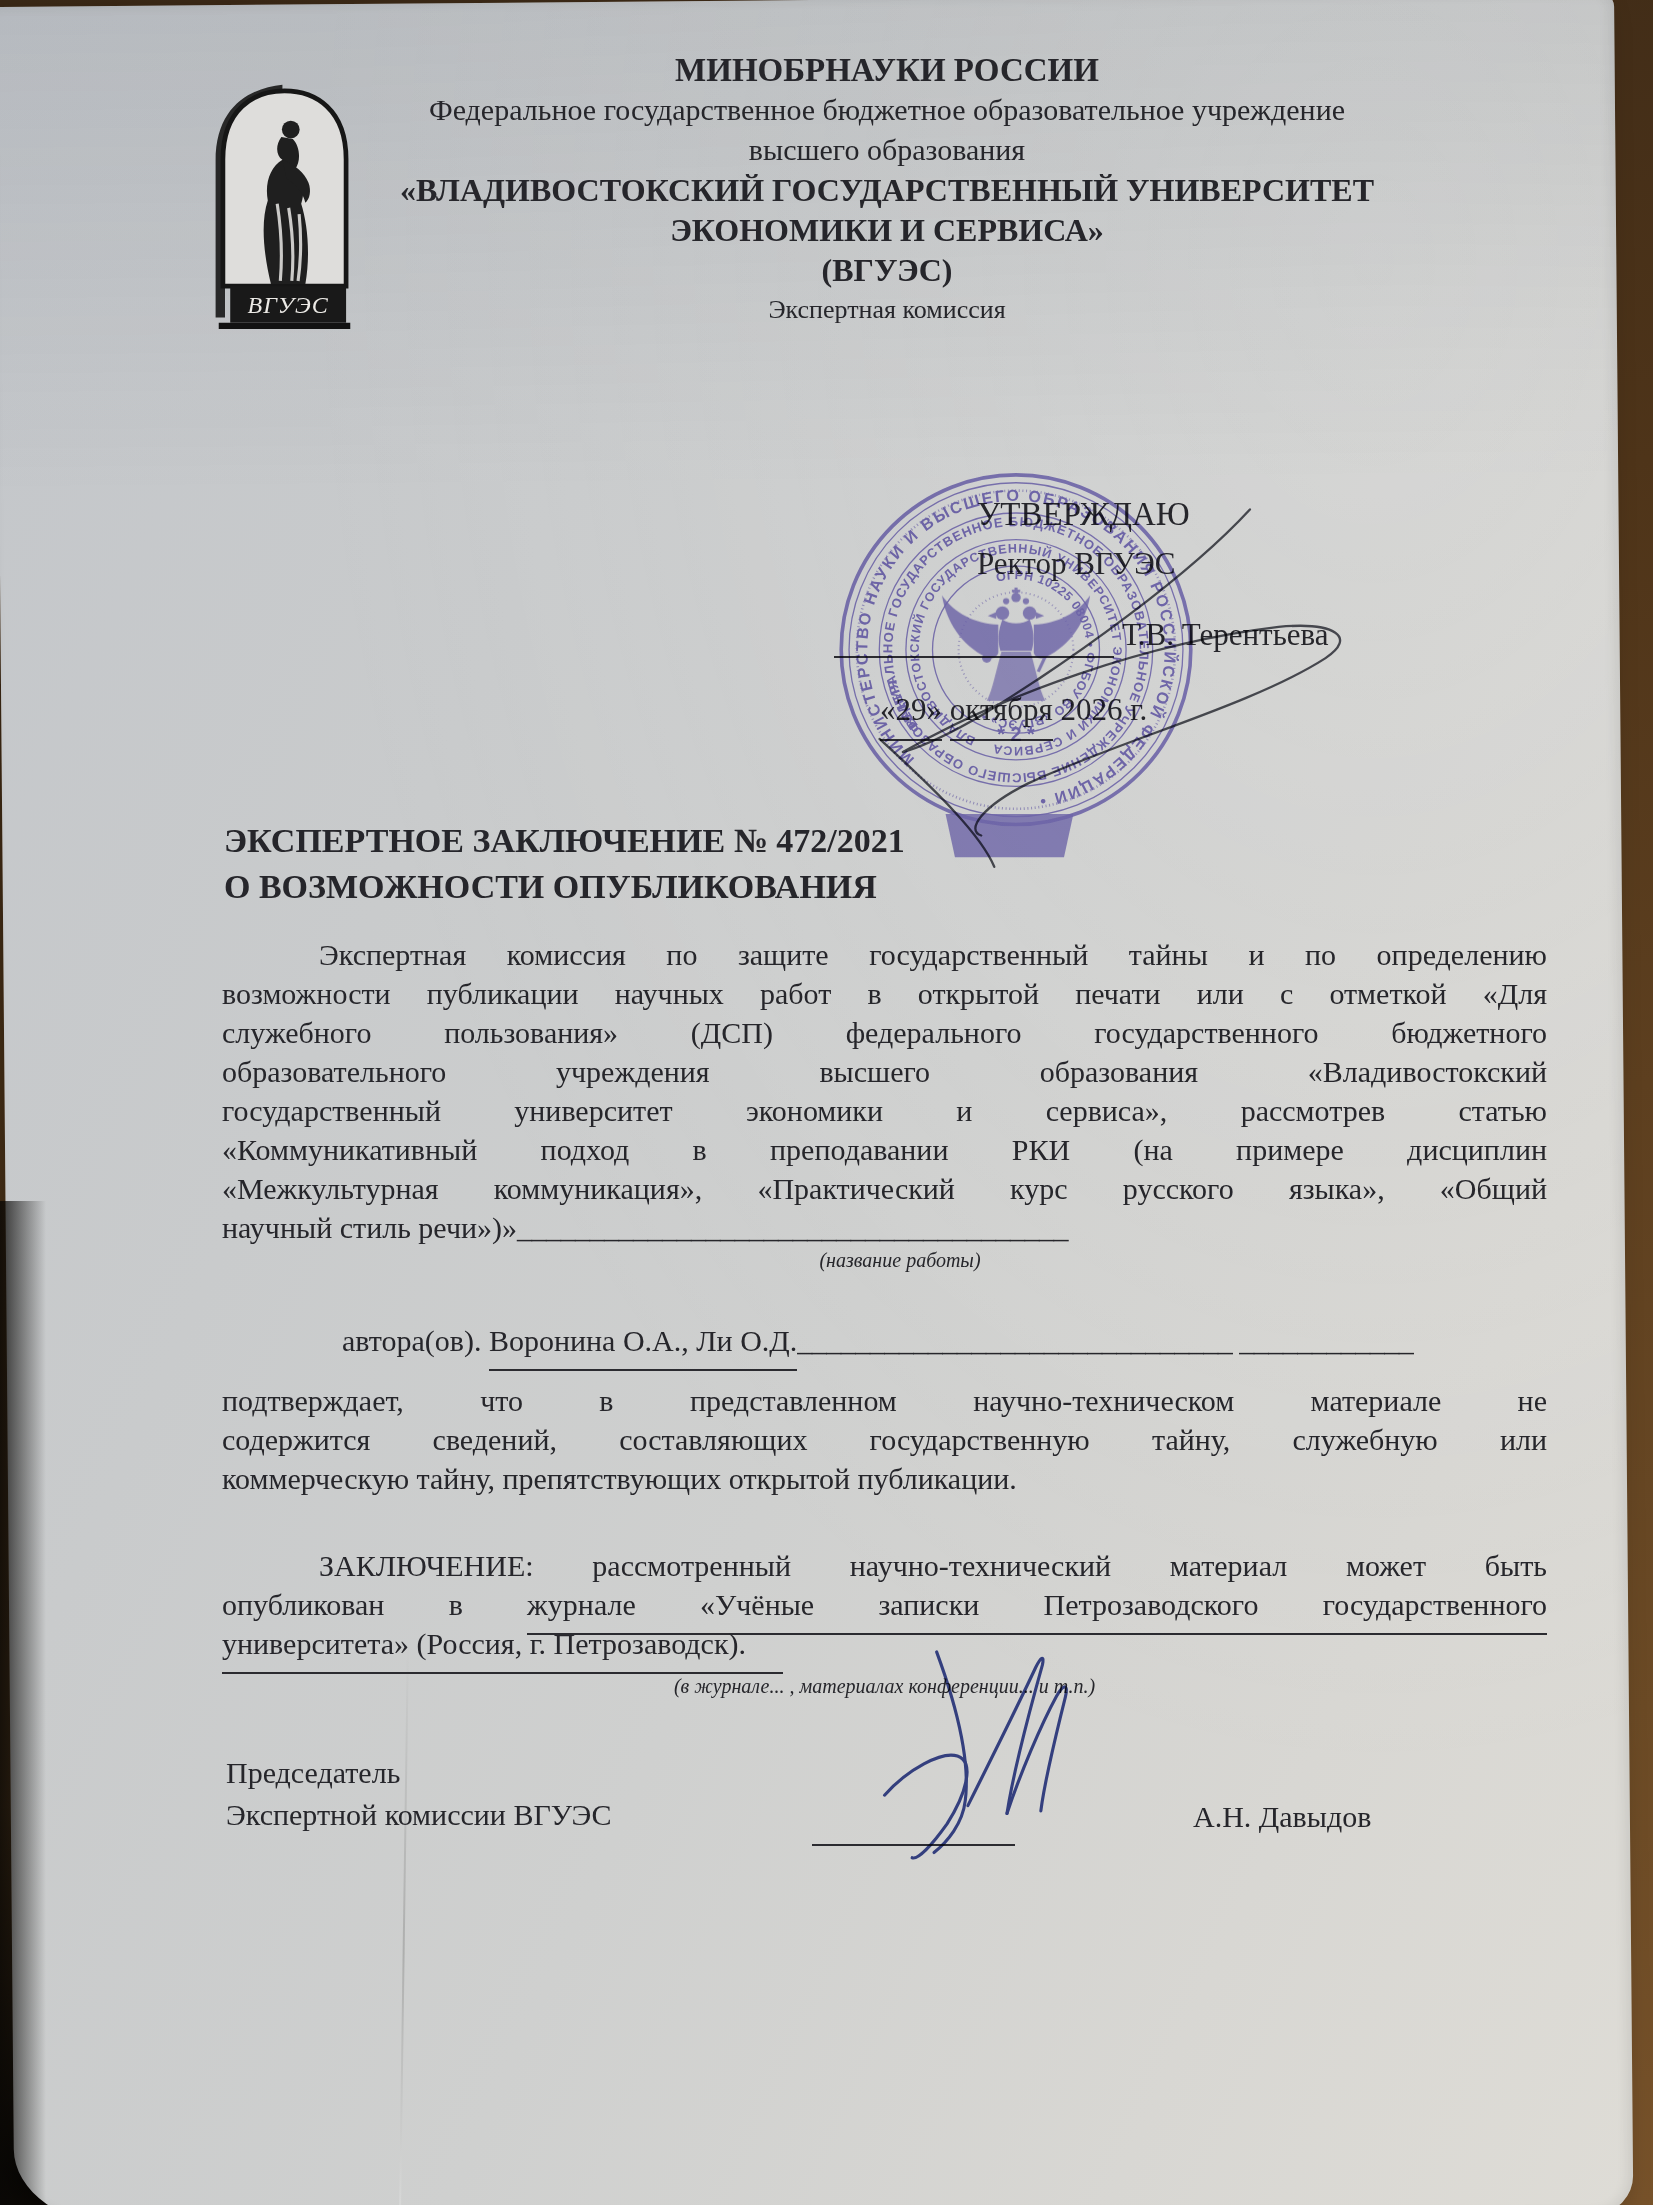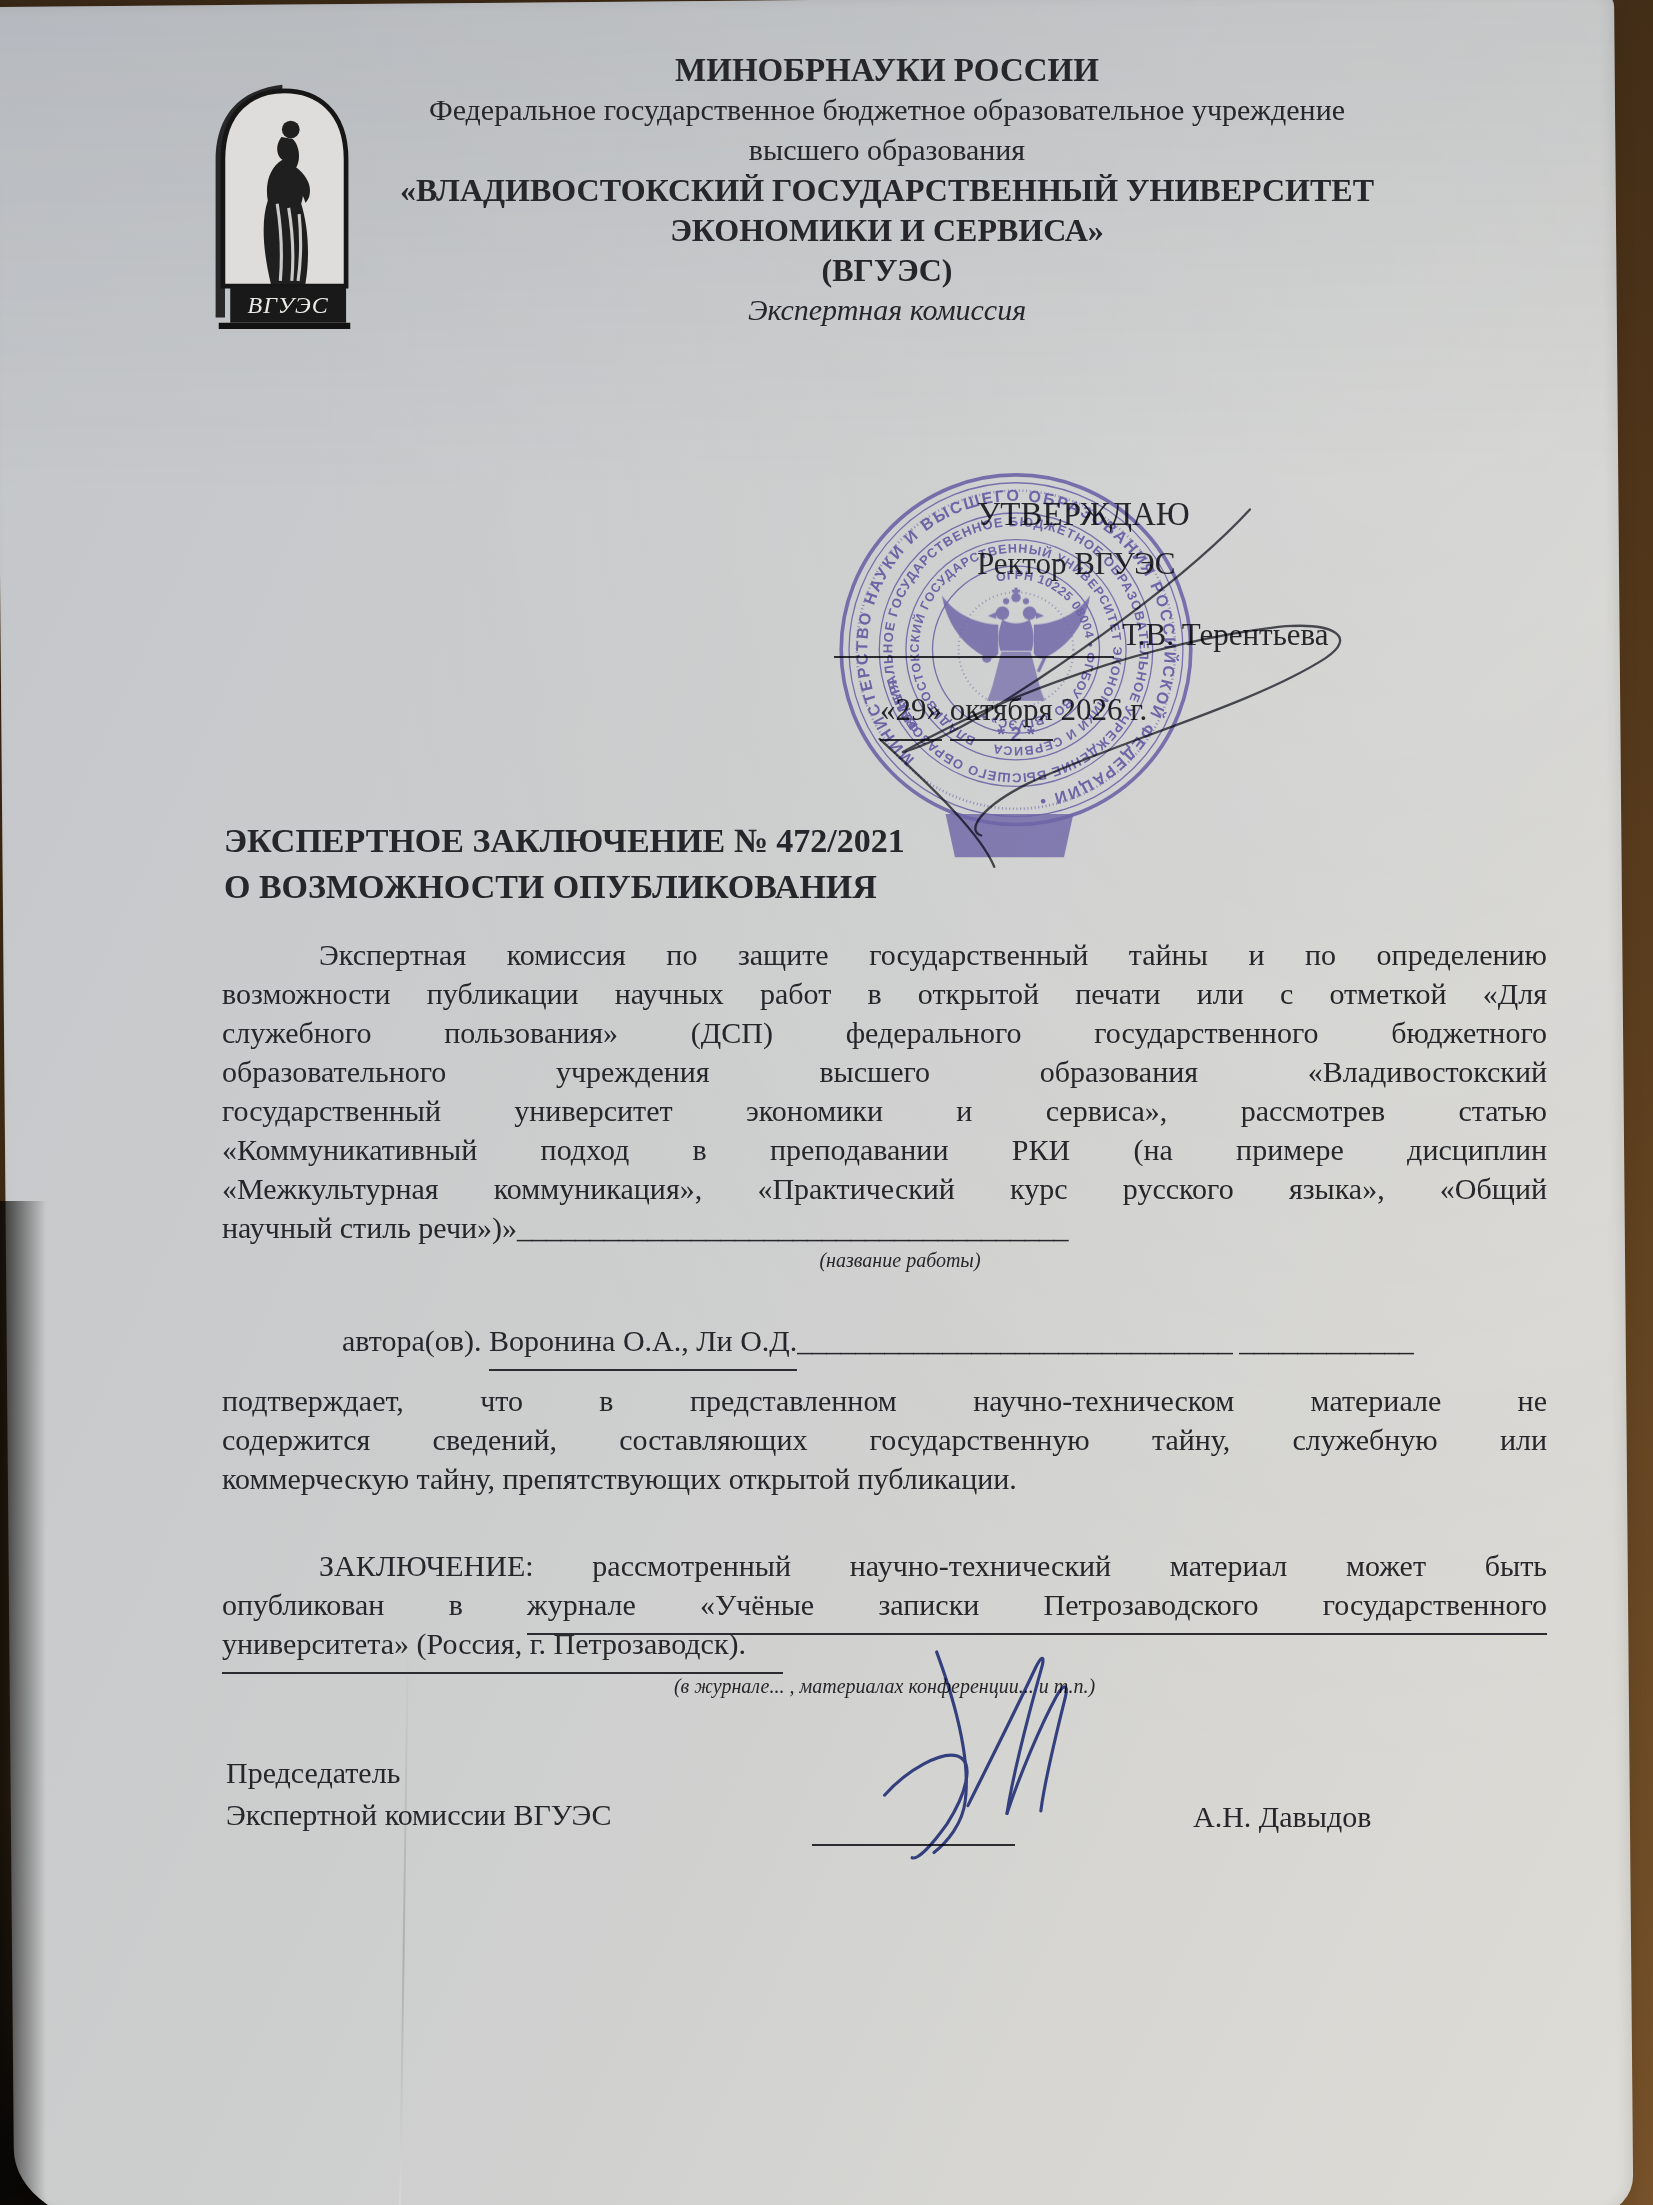--- a/index.html
+++ b/index.html
@@ -19,21 +19,21 @@
                    radial-gradient(ellipse at 85% 12%,rgba(255,255,255,.10),rgba(0,0,0,0) 55%);}
   .left-dark{position:absolute;left:0;top:1201px;width:46px;height:1004px;
         background:linear-gradient(to right,rgba(8,7,5,.78),rgba(8,7,5,0));}
   .crease{position:absolute;left:403px;top:1645px;width:2.1px;height:561px;transform:rotate(.8deg);
         background:linear-gradient(to bottom,rgba(0,0,0,0),rgba(90,90,88,.28) 55%,rgba(255,255,255,.18));}
   .content{position:absolute;inset:0;}
   
   .hdr{position:absolute;left:224px;top:50px;width:1326px;text-align:center;line-height:40px;}
   .hdr .b{font-weight:bold;font-size:32px;}
   .hdr .r{font-size:30px;}
-  .hdr .i{font-style:italic;font-size:30px;}
+  .hdr .i{font-size:26px;}
   .hdr .m{font-weight:bold;font-size:33px;}
   
   .logo{position:absolute;left:203px;top:68px;width:163px;height:262px;}
   
   .approve{position:absolute;left:977px;top:489px;font-size:33px;line-height:50px;}
   .sig-rule{position:absolute;background:#2b2b30;height:2.1px;}
   .rector-name{position:absolute;left:1122px;top:617px;font-size:31px;}
   .dateline{position:absolute;left:880px;top:692px;font-size:31px;white-space:nowrap;}
   .u{border-bottom:2.1px solid #2b2b30;padding-bottom:12px;}
   

